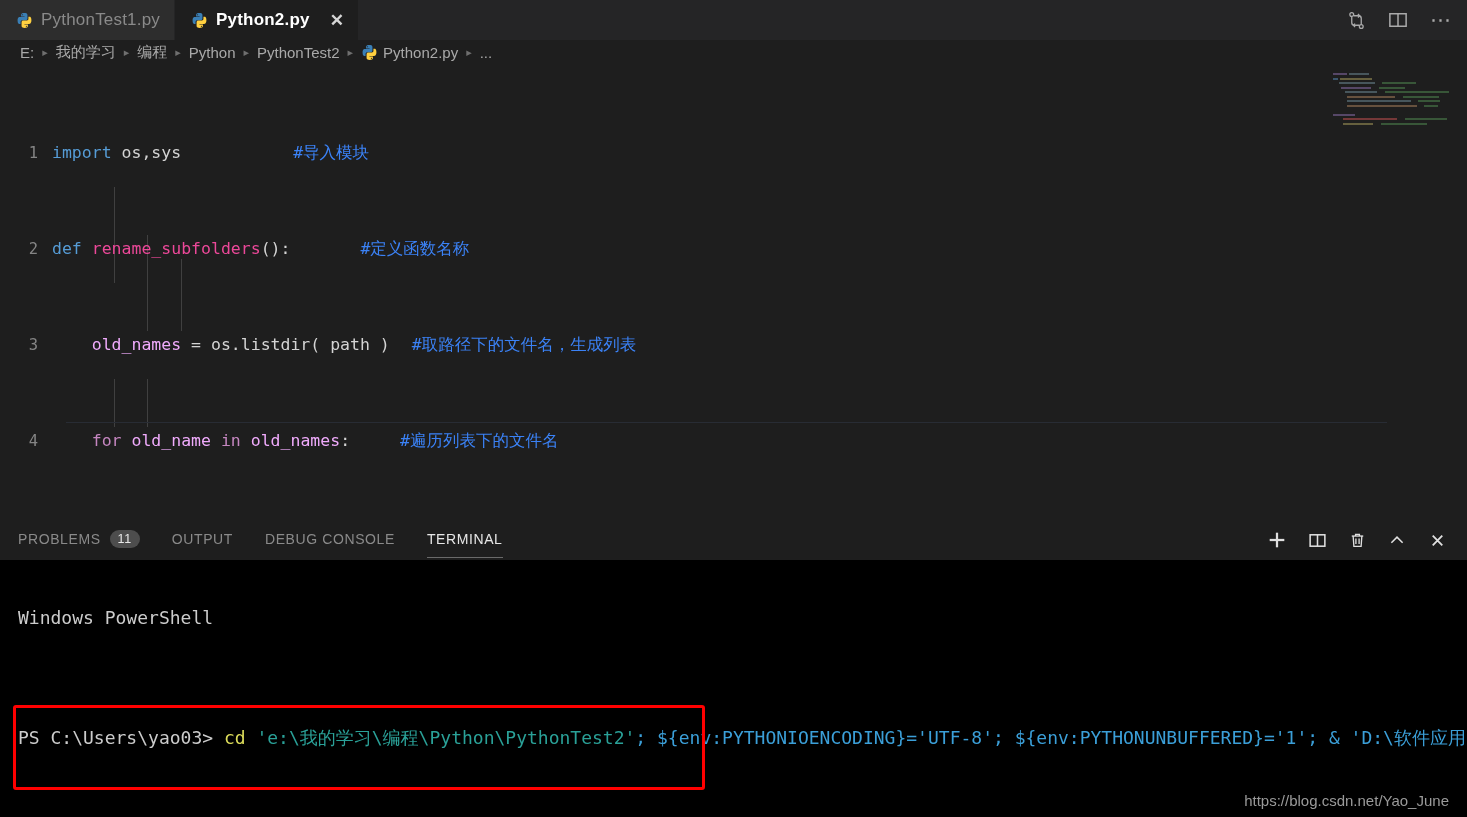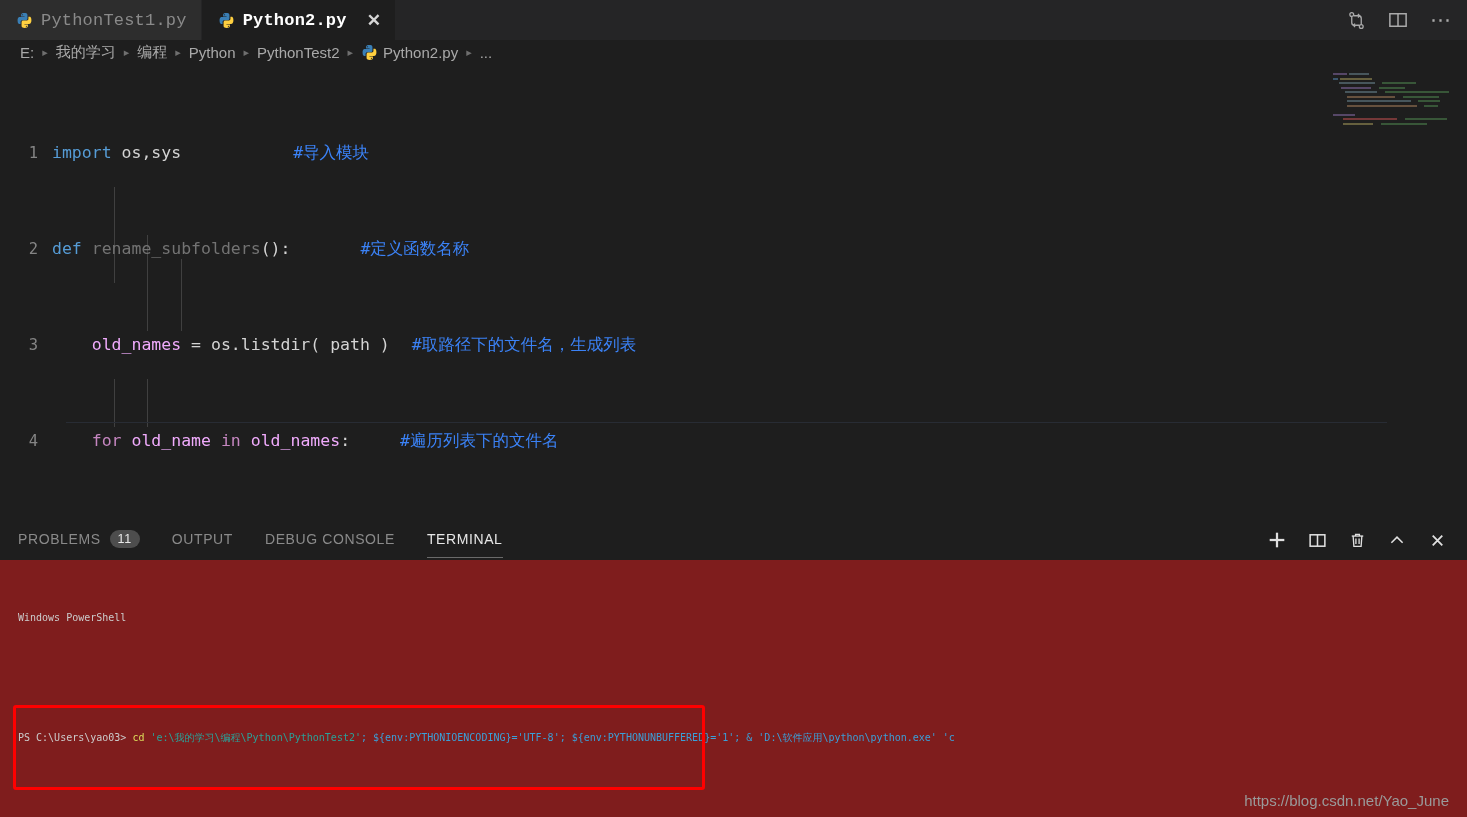--- a/index.html
+++ b/index.html
@@ -19,21 +19,21 @@
   }
   .tab {
     display: flex; align-items: center; gap: 8px;
     padding: 0 14px 0 16px;
     font-size: 17px; color: #8a8a8a;
     background: #2d2d2d;
     border-right: 1px solid #252526;
     cursor: pointer; white-space: nowrap;
   }
   .tab.active { background: #1e1e1e; color: #ffffff; font-weight: bold; }
-  .tab .fname { letter-spacing: .2px; font-family: Liberation Mono, monospace; }
+  .tab .fname { letter-spacing: .2px; }
   .tab.active .fname { font-weight: 700; }
   .tab-close {
     font-size: 17px; color: #d6d6d6; margin-left: 12px;
     line-height: 1; font-weight: 700;
   }
   .tab-spacer { flex: 1; background: #252526; }
   .tabbar-actions {
     display: flex; align-items: center; gap: 22px;
     padding: 0 16px 0 10px; background: #252526;
   }
@@ -72,41 +72,41 @@
   }
   .code { flex: 1; position: relative; }
   .cur-underline {
     position: absolute; left: 66px; right: 80px; height: 1px;
     background: #282c34;
   }
   .code span { position: relative; z-index: 1; }
 
   .kw   { color: #c586c0; }
   .kw2  { color: #569cd6; }
-  .fn   { color: #737373; }
+  .fn   { color: #ec4899; }
   .id   { color: #f0abfc; }
   .plain{ color: #d4d4d4; }
   .cmt  { color: #3b82f6; }
   .op   { color: #d4d4d4; }
 
   .indent-guide {
     position: absolute; top: 0; bottom: 0; width: 1px; background: #404040;
   }
 
   
   .minimap {
     position: absolute; right: 14px; top: 8px;
     width: 120px; height: 52px;
     opacity: .95;
   }
   .mm-row { height: 3px; display: flex; gap: 2px; margin-bottom: 1.5px; }
   .mm-seg { height: 2px; }
 
   
-  .panel { position: absolute; left: 0; right: 0; top: 520px; bottom: 0; background: #7f1d1d; }
+  .panel { position: absolute; left: 0; right: 0; top: 520px; bottom: 0; background: #000000; }
   .panel-header {
     height: 40px; display: flex; align-items: center;
     padding-left: 18px; position: relative;
     background: #1e1e1e;
   }
   .ptab {
     font-size: 14px; letter-spacing: .6px; color: #8a8a8a;
     margin-right: 32px; position: relative; cursor: pointer;
     display: flex; align-items: center; gap: 9px;
     padding-bottom: 2px;
@@ -135,21 +135,21 @@
   .pa-ico {
     width: 40px; height: 40px; display: flex; align-items: center; justify-content: center;
     color: #d8d8d8; cursor: pointer;
   }
 
   
   .terminal {
     position: absolute; left: 0; right: 0; top: 40px; bottom: 0;
     padding: 8px 0 0 18px;
     font-family: "DejaVu Sans Mono", "Liberation Mono", monospace;
-    font-size: 10px; line-height: 20px;
+    font-size: 18px; line-height: 20px;
     color: #cccccc; white-space: pre; overflow: hidden;
   }
   .t-line { height: 20px; }
   .t-white { color: #cccccc; }
   .t-cyan  { color: #3b9fd8; margin-top: 23px; }
   .t-yellow{ color: #dcdc5a; }
   .t-green { color: #2aa198; }
 
   .redbox {
     position: absolute; left: 13px; top: 705px;

